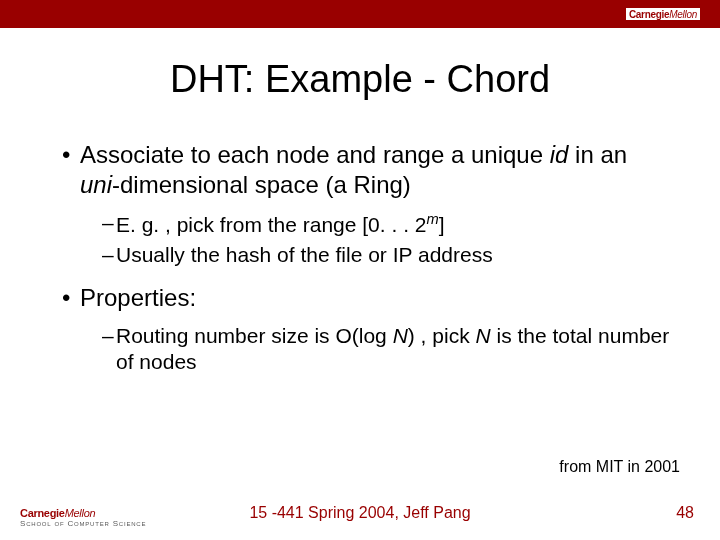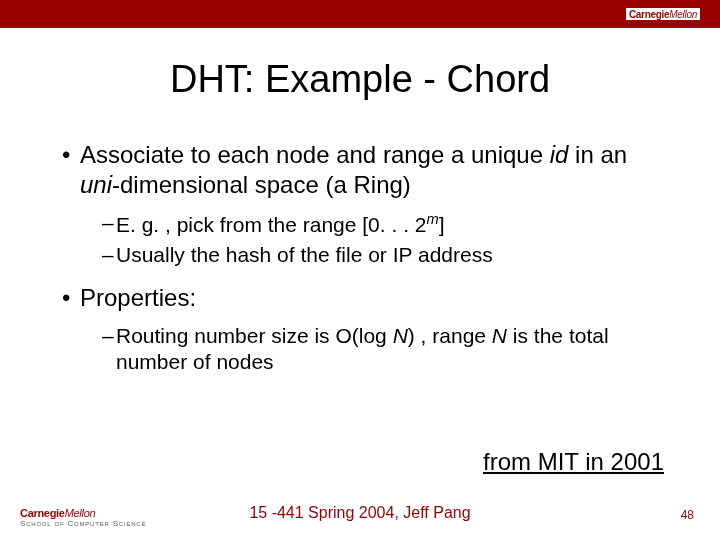--- a/index.html
+++ b/index.html
@@ -86,40 +86,39 @@
   .sub-item::before {
     content: "–";
     position: absolute;
     left: 0;
     top: 0;
   }
   .ital { font-style: italic; }
   .sup { font-size: 0.7em; vertical-align: super; font-style: italic; }
   .attribution {
     position: absolute;
-    right: 56px;
+    right: 40px;
     bottom: 64px;
-    font-size: 24px;
+    font-size: 16px;
     color: #000;
-    text-decoration: underline;
   }
   .footer-center {
     position: absolute;
     bottom: 18px;
     left: 0;
     width: 100%;
     text-align: center;
     font-size: 16px;
     color: #990000;
   }
   .slide-number {
     position: absolute;
     bottom: 18px;
     right: 26px;
-    font-size: 12px;
+    font-size: 16px;
     color: #990000;
   }
   .footer-logo {
     position: absolute;
     left: 20px;
     bottom: 12px;
     line-height: 1;
   }
   .footer-logo .line1 {
     font-size: 11px;
@@ -163,21 +162,21 @@
       <div class="sub-item">
         <span>E. g. , pick from the range [0. . . 2</span><span class="sup">m</span><span>]</span>
       </div>
       <div class="sub-item">Usually the hash of the file or  IP address</div>
     </div>
 
     <div class="bullet">Properties:</div>
 
     <div class="sub-list">
       <div class="sub-item">
-        <span>Routing number size is O(log </span><span class="ital">N</span><span>) , range </span><span class="ital">N</span><span> is the total number of nodes</span>
+        <span>Routing number size is O(log </span><span class="ital">N</span><span>) , pick </span><span class="ital">N</span><span> is the total number of nodes</span>
       </div>
     </div>
 
   </div>
 
   <div class="attribution">from MIT in 2001</div>
 
   <div class="footer-logo">
     <div class="line1">
       <span>Carnegie</span><span class="mellon">Mellon</span>

